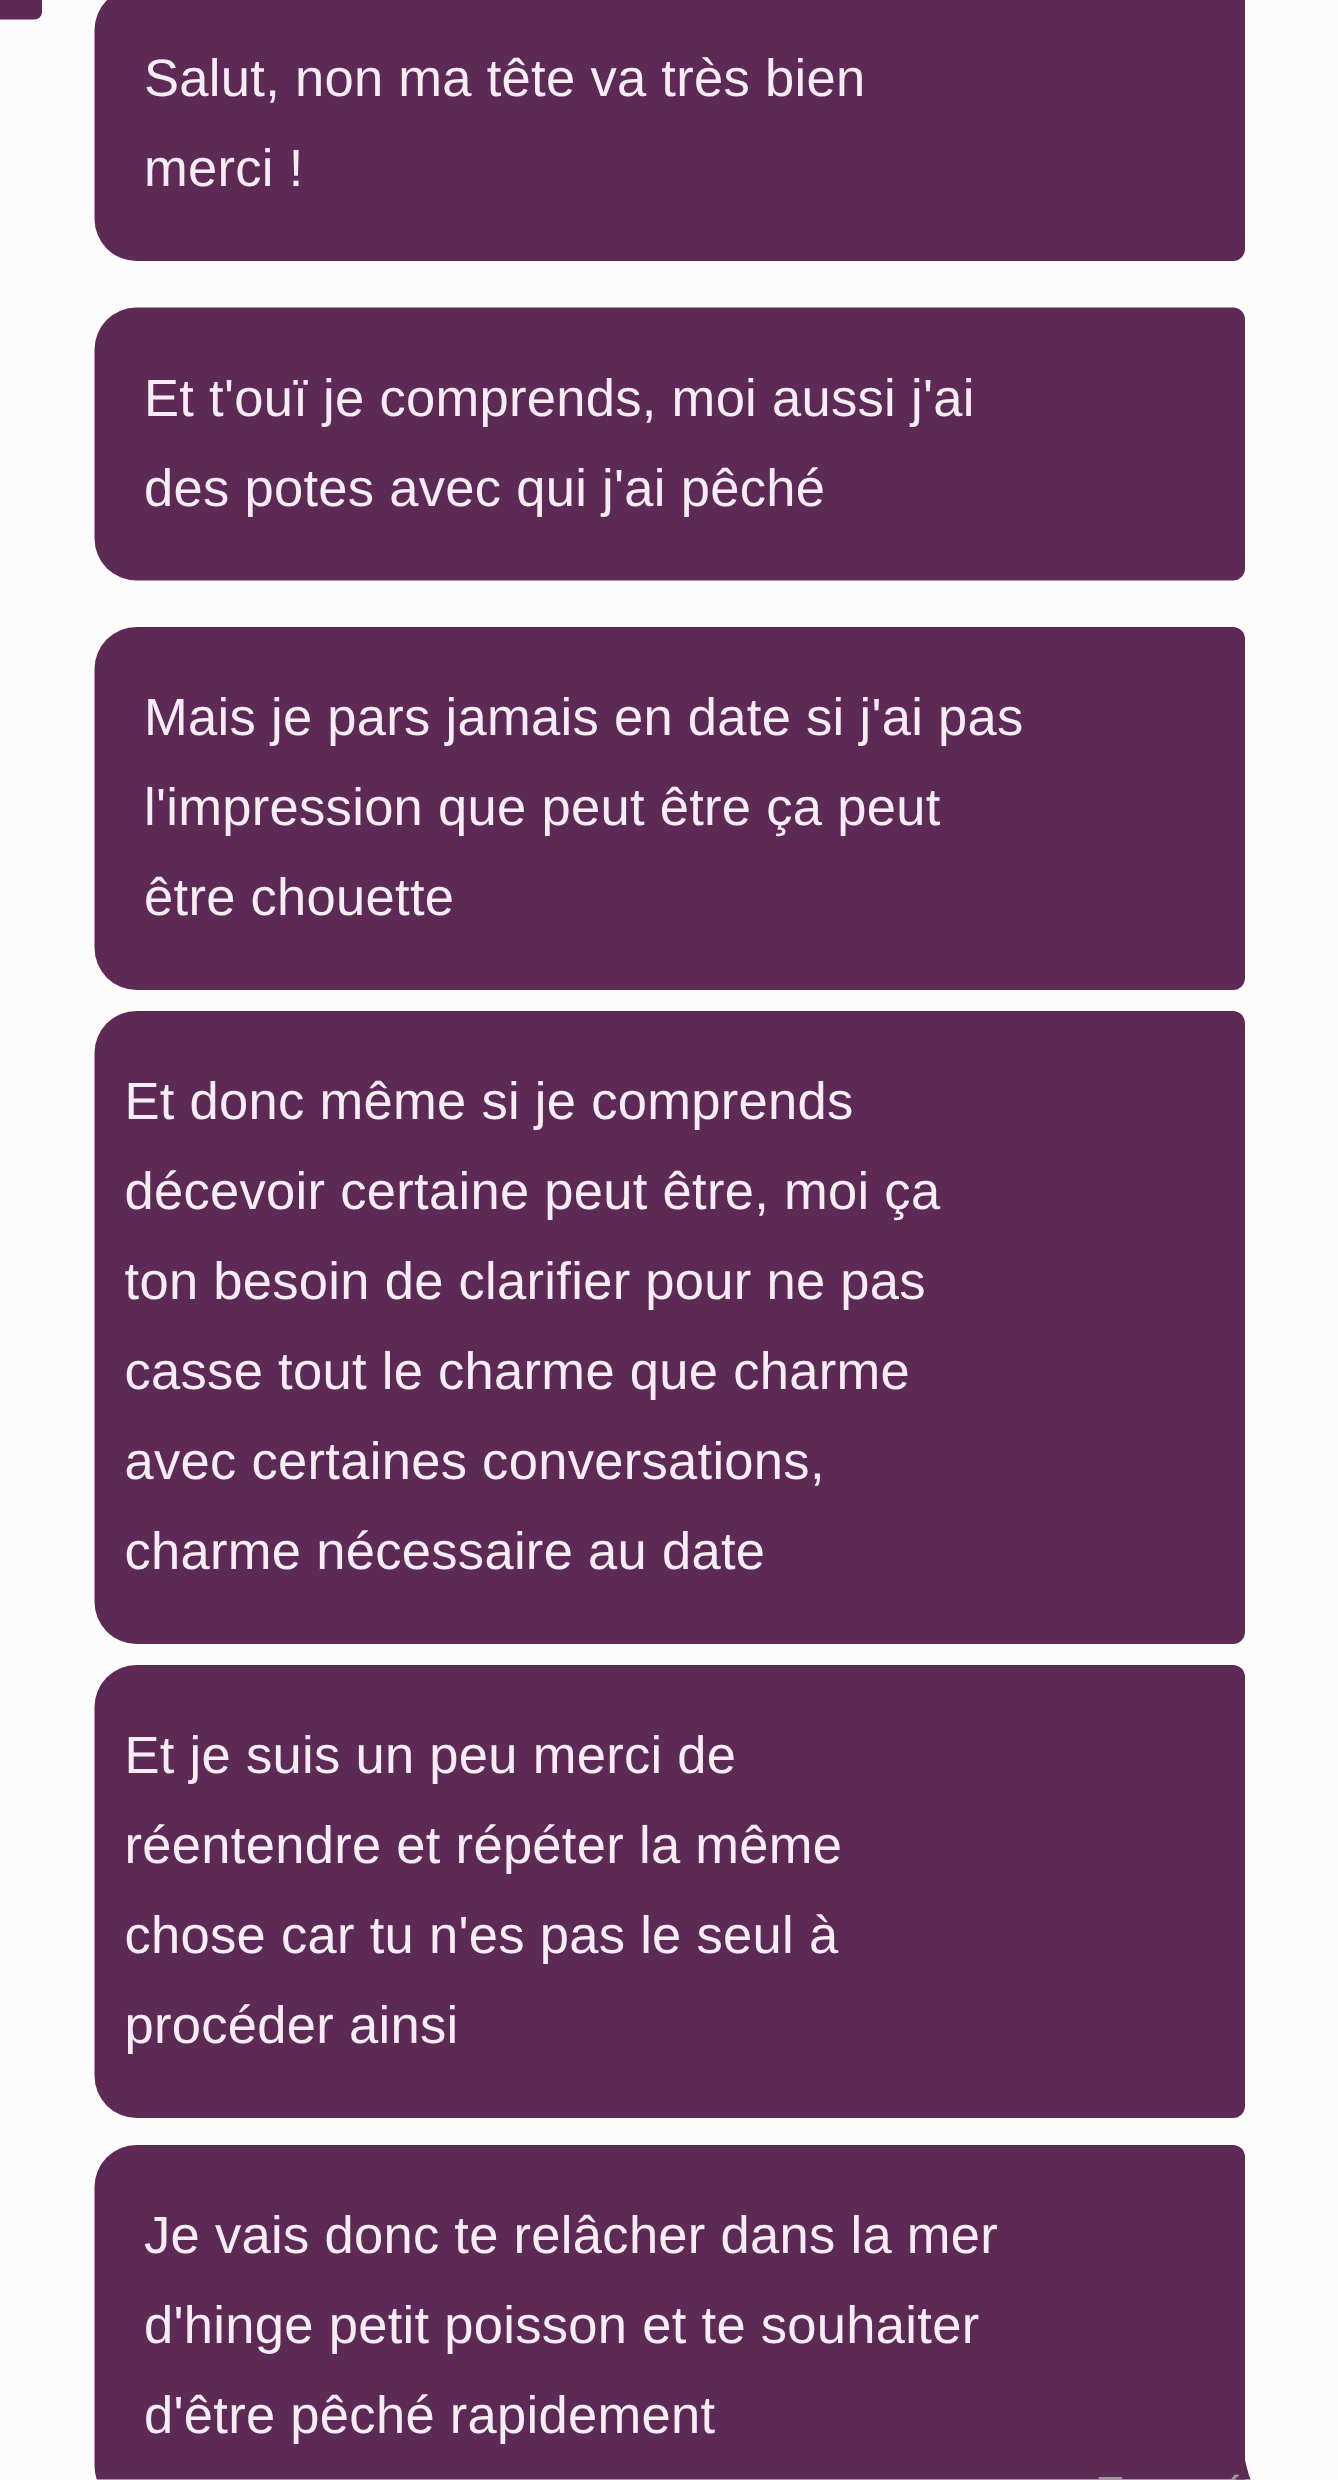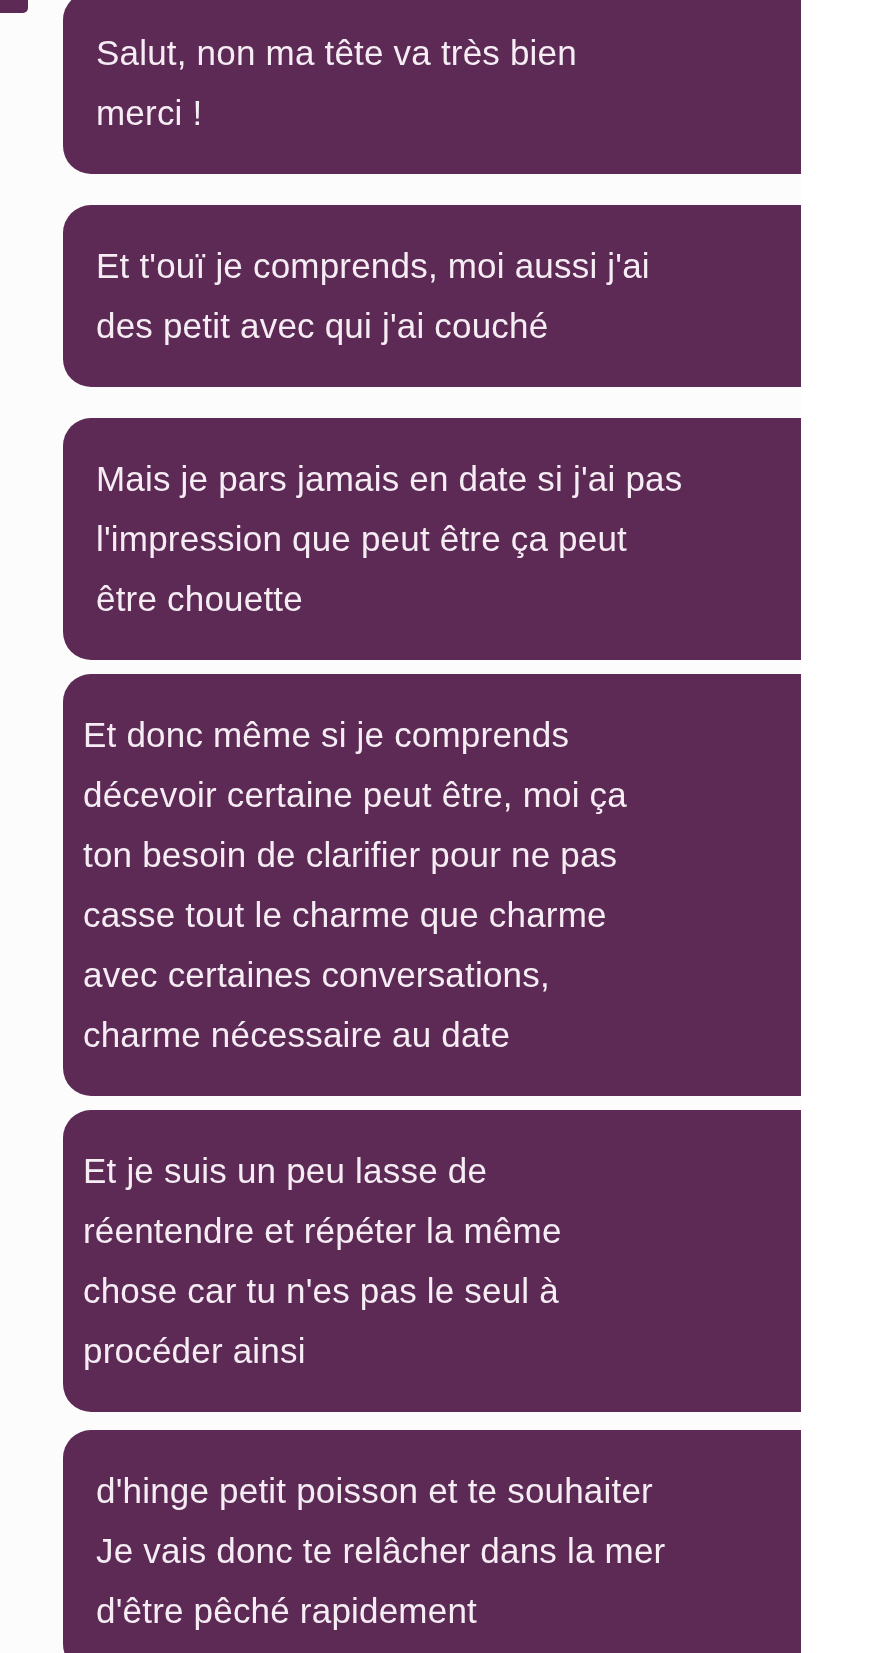--- a/index.html
+++ b/index.html
@@ -1,18 +1,18 @@
 <!DOCTYPE html>
 <html><head>
 <meta charset="utf-8">
 <style>
   html, body { margin: 0; padding: 0; }
   .screen {
     position: relative;
-    width: 801px;
+    width: 892px;
     height: 1653px;
     background: #FDFCFC;
     overflow: hidden;
     font-family: "Liberation Sans", "DejaVu Sans", sans-serif;
   }
   
   .frag-corner {
     position: absolute;
     top: 0; left: 0;
     width: 28px; height: 13px;
@@ -75,48 +75,48 @@
 
   <div class="stack">
 
     <div class="bubble">
       <div class="line">Salut, non ma tête va très bien</div>
       <div class="line">merci !</div>
     </div>
 
     <div class="bubble">
       <div class="line">Et t'ouï je comprends, moi aussi j'ai</div>
-      <div class="line">des petit avec qui j'ai couché</div>
+      <div class="line">des potes avec qui j'ai pêché</div>
     </div>
 
     <div class="bubble">
       <div class="line">Mais je pars jamais en date si j'ai pas</div>
       <div class="line">l'impression que peut être ça peut</div>
       <div class="line">être chouette</div>
     </div>
 
     <div class="bubble">
       <div class="line">Et donc même si je comprends</div>
       <div class="line">décevoir certaine peut être, moi ça</div>
       <div class="line">ton besoin de clarifier pour ne pas</div>
       <div class="line">casse tout le charme que charme</div>
       <div class="line">avec certaines conversations,</div>
       <div class="line">charme nécessaire au date</div>
     </div>
 
     <div class="bubble">
-      <div class="line">Et je suis un peu lasse de</div>
+      <div class="line">Et je suis un peu merci de</div>
       <div class="line">réentendre et répéter la même</div>
       <div class="line">chose car tu n'es pas le seul à</div>
       <div class="line">procéder ainsi</div>
     </div>
 
     <div class="bubble has-tail">
+      <div class="line">Je vais donc te relâcher dans la mer</div>
       <div class="line">d'hinge petit poisson et te souhaiter</div>
-      <div class="line">Je vais donc te relâcher dans la mer</div>
       <div class="line">d'être pêché rapidement</div>
       <svg class="tail" width="20" height="38" viewBox="0 0 20 38" aria-hidden="true">
         <path d="M0,0 L5,0 C7,14 12,28 19,35 C20.2,36.3 19.5,38 17.5,38 L0,38 Z"></path>
       </svg>
     </div>
 
   </div>
 
   <div class="status">Envoyé</div>
 

